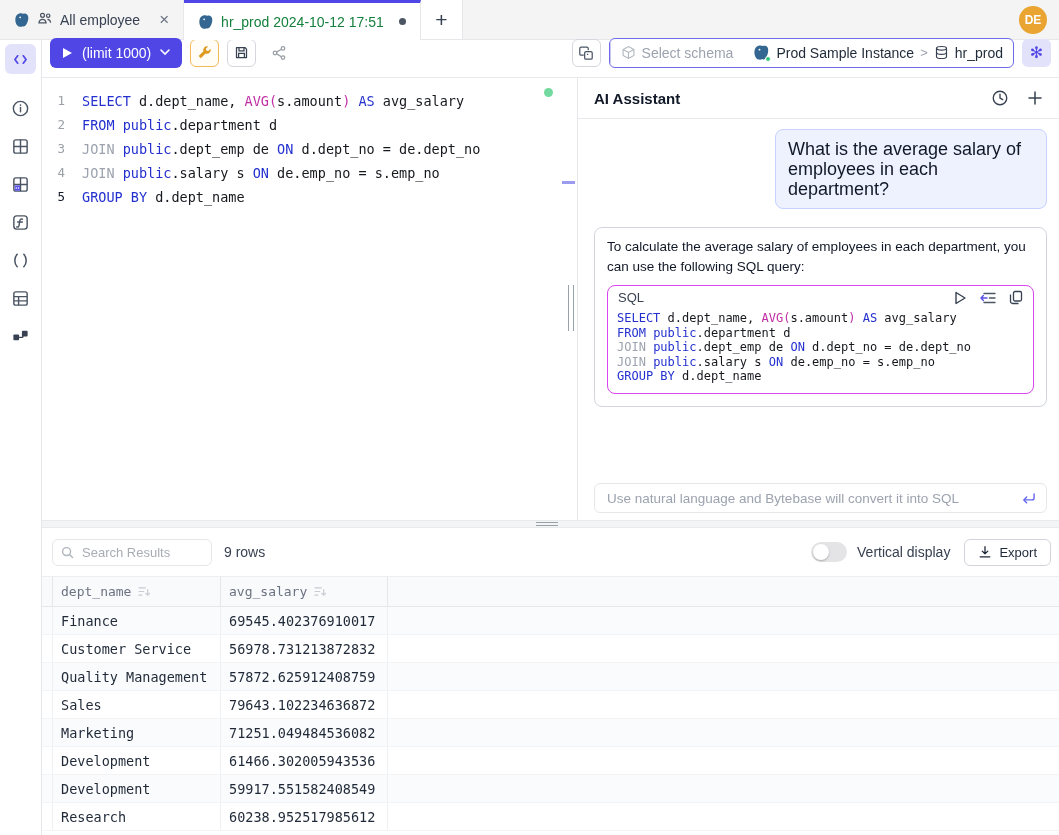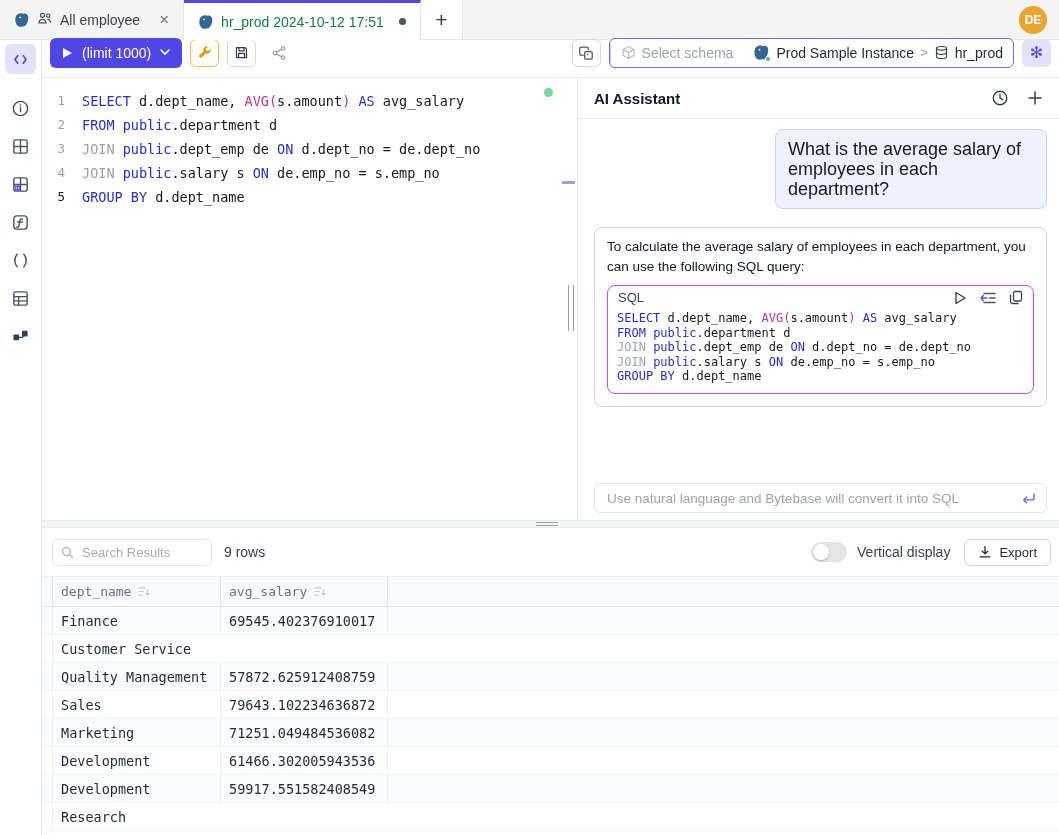--- a/index.html
+++ b/index.html
@@ -424,20 +424,21 @@
           <div id="grid-rows">
               <div class="g-row">
                 <span class="g-spacer"></span>
                 <div class="g-cell">Finance</div>
                 <div class="g-cell last">69545.402376910017</div>
                 <span class="g-fill"></span>
               </div>
               <div class="g-row">
                 <span class="g-spacer"></span>
                 <div class="g-cell">Customer Service</div>
+                <div class="g-cell last">56978.731213872832</div>
                 <span class="g-fill"></span>
               </div>
               <div class="g-row">
                 <span class="g-spacer"></span>
                 <div class="g-cell">Quality Management</div>
                 <div class="g-cell last">57872.625912408759</div>
                 <span class="g-fill"></span>
               </div>
               <div class="g-row">
                 <span class="g-spacer"></span>
@@ -459,20 +460,21 @@
               </div>
               <div class="g-row">
                 <span class="g-spacer"></span>
                 <div class="g-cell">Development</div>
                 <div class="g-cell last">59917.551582408549</div>
                 <span class="g-fill"></span>
               </div>
               <div class="g-row">
                 <span class="g-spacer"></span>
                 <div class="g-cell">Research</div>
+                <div class="g-cell last">60238.952517985612</div>
                 <span class="g-fill"></span>
               </div>
             </div>
         </div>
       </div>
 
     </div>
   </div>
 </div>
 

